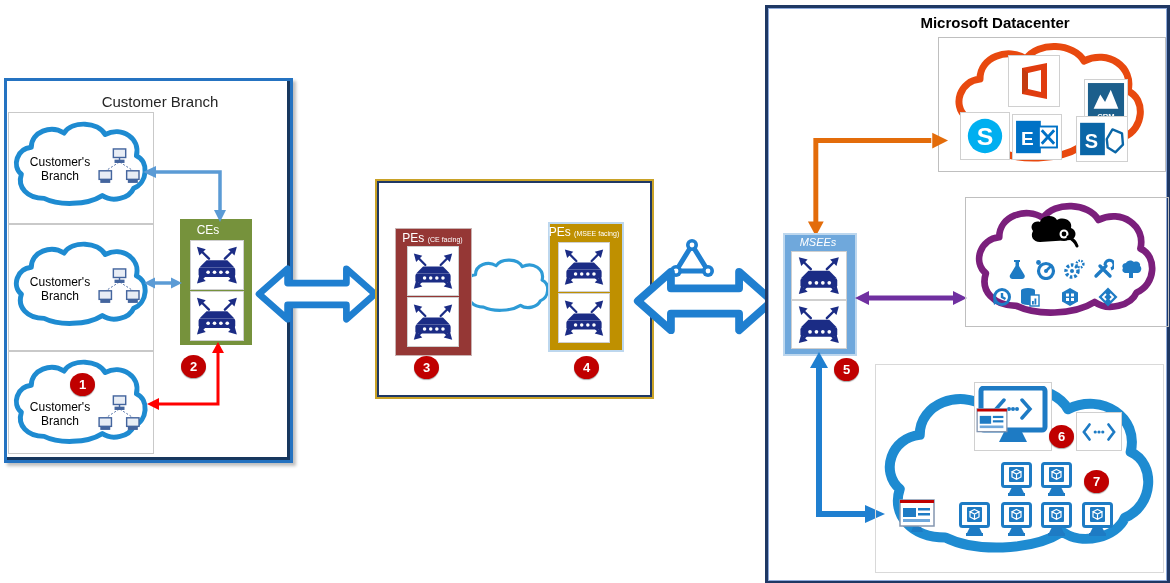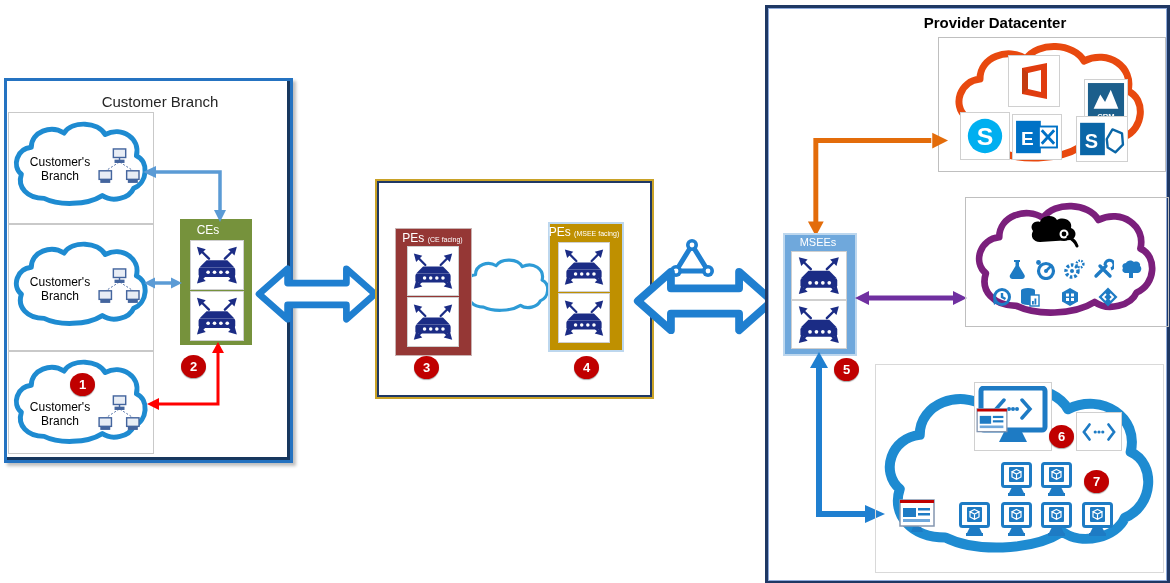--- a/index.html
+++ b/index.html
@@ -198,21 +198,21 @@
     <circle cx="10" cy="35" r="6" fill="#1F7FD0"></circle>
       <circle cx="10" cy="35" r="2.4" fill="#fff"></circle>
     <circle cx="42" cy="35" r="6" fill="#1F7FD0"></circle>
       <circle cx="42" cy="35" r="2.4" fill="#fff"></circle>
   </svg>
   <svg class="abs" style="left:631px;top:264px;" width="148" height="74" viewBox="0 0 150 76">
       <use href="#dbl"></use>
     </svg>
 
   <div class="abs dc-box" style="left:765px;top:5px;width:399px;height:573px;"></div>
-  <div class="abs panel-title bold" style="left:860px;top:14px;width:270px;">Provider Datacenter</div>
+  <div class="abs panel-title bold" style="left:860px;top:14px;width:270px;">Microsoft Datacenter</div>
 
   <div class="abs" style="left:938px;top:37px;width:226px;height:133px;border:1px solid #BFBFBF;"></div>
   <svg class="abs" style="left:942px;top:39px;color:#E8490F;" width="216" height="130" viewBox="0 0 200 130">
       <use href="#cloudP"></use>
     </svg>
   <div class="abs whitebox" style="left:1008px;top:55px;width:50px;height:50px;">
     <svg width="40" height="42" viewBox="0 0 40 40">
       <polygon points="8,7 33,2 33,38 8,33" fill="#E03C0F"></polygon>
       <polygon points="14,12 27,9 27,31 14,28" fill="#fff"></polygon>
       <polygon points="8,7 14,12 14,28 8,33" fill="#C43B10"></polygon>
@@ -247,21 +247,21 @@
     </svg>
   </div>
 
   <svg class="abs" style="left:803px;top:128px;" width="148" height="110" viewBox="0 0 150 110">
     <path d="M13 98 V12 H130" stroke="#E36C0A" stroke-width="5" fill="none"></path>
     <polygon points="13,109 5,94 21,94" fill="#E36C0A"></polygon>
     <polygon points="147,12 131,4 131,20" fill="#E36C0A"></polygon>
   </svg>
 
   <div class="abs msee-box" style="left:783px;top:233px;width:70px;height:119px;"></div>
-  <div class="abs boxlabel" style="left:783px;top:236px;width:70px;font-size:11px;">MSEEs</div>
+  <div class="abs boxlabel" style="left:783px;top:236px;width:70px;font-size:11px;font-style:italic;">MSEEs</div>
   <div class="abs routercell" style="left:791px;top:251px;width:54px;height:47px;">
     <svg viewBox="0 0 60 54">
         <use href="#router"></use>
       </svg>
   </div>
   <div class="abs routercell" style="left:791px;top:300px;width:54px;height:47px;">
     <svg viewBox="0 0 60 54">
         <use href="#router"></use>
       </svg>
   </div>

